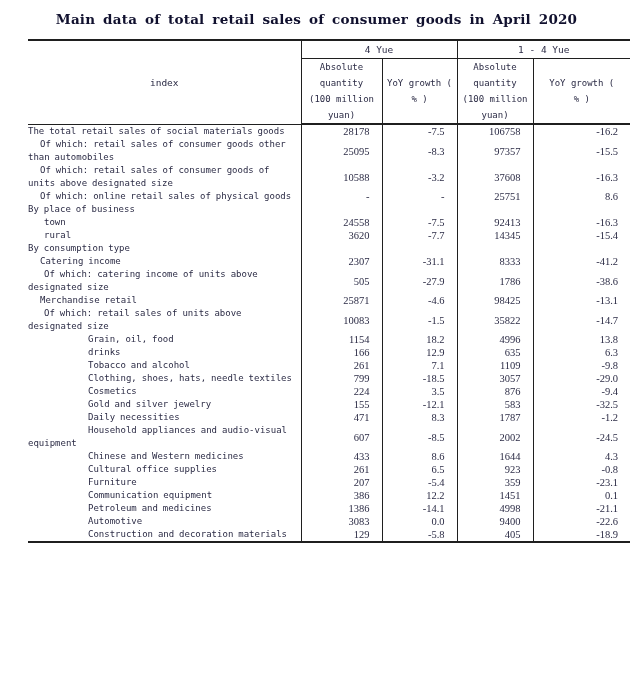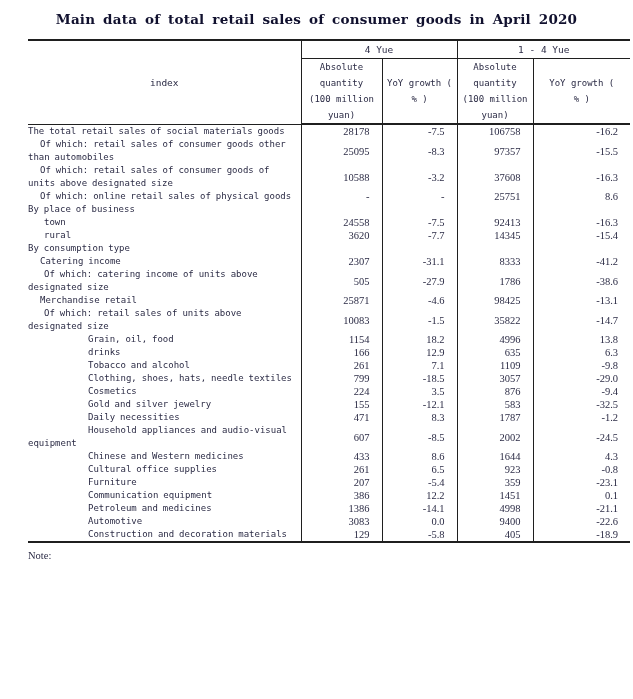--- a/index.html
+++ b/index.html
@@ -309,14 +309,13 @@
     <td class="idx lvl3">Construction and decoration materials</td>
     <td class="val">129</td>
     <td class="val">-5.8</td>
     <td class="val">405</td>
     <td class="val">-18.9</td>
   </tr>
     </tbody>
 </table>
 
 <div class="notes">
-  <div>Note:</div>
 </div>
 
 </body></html>

